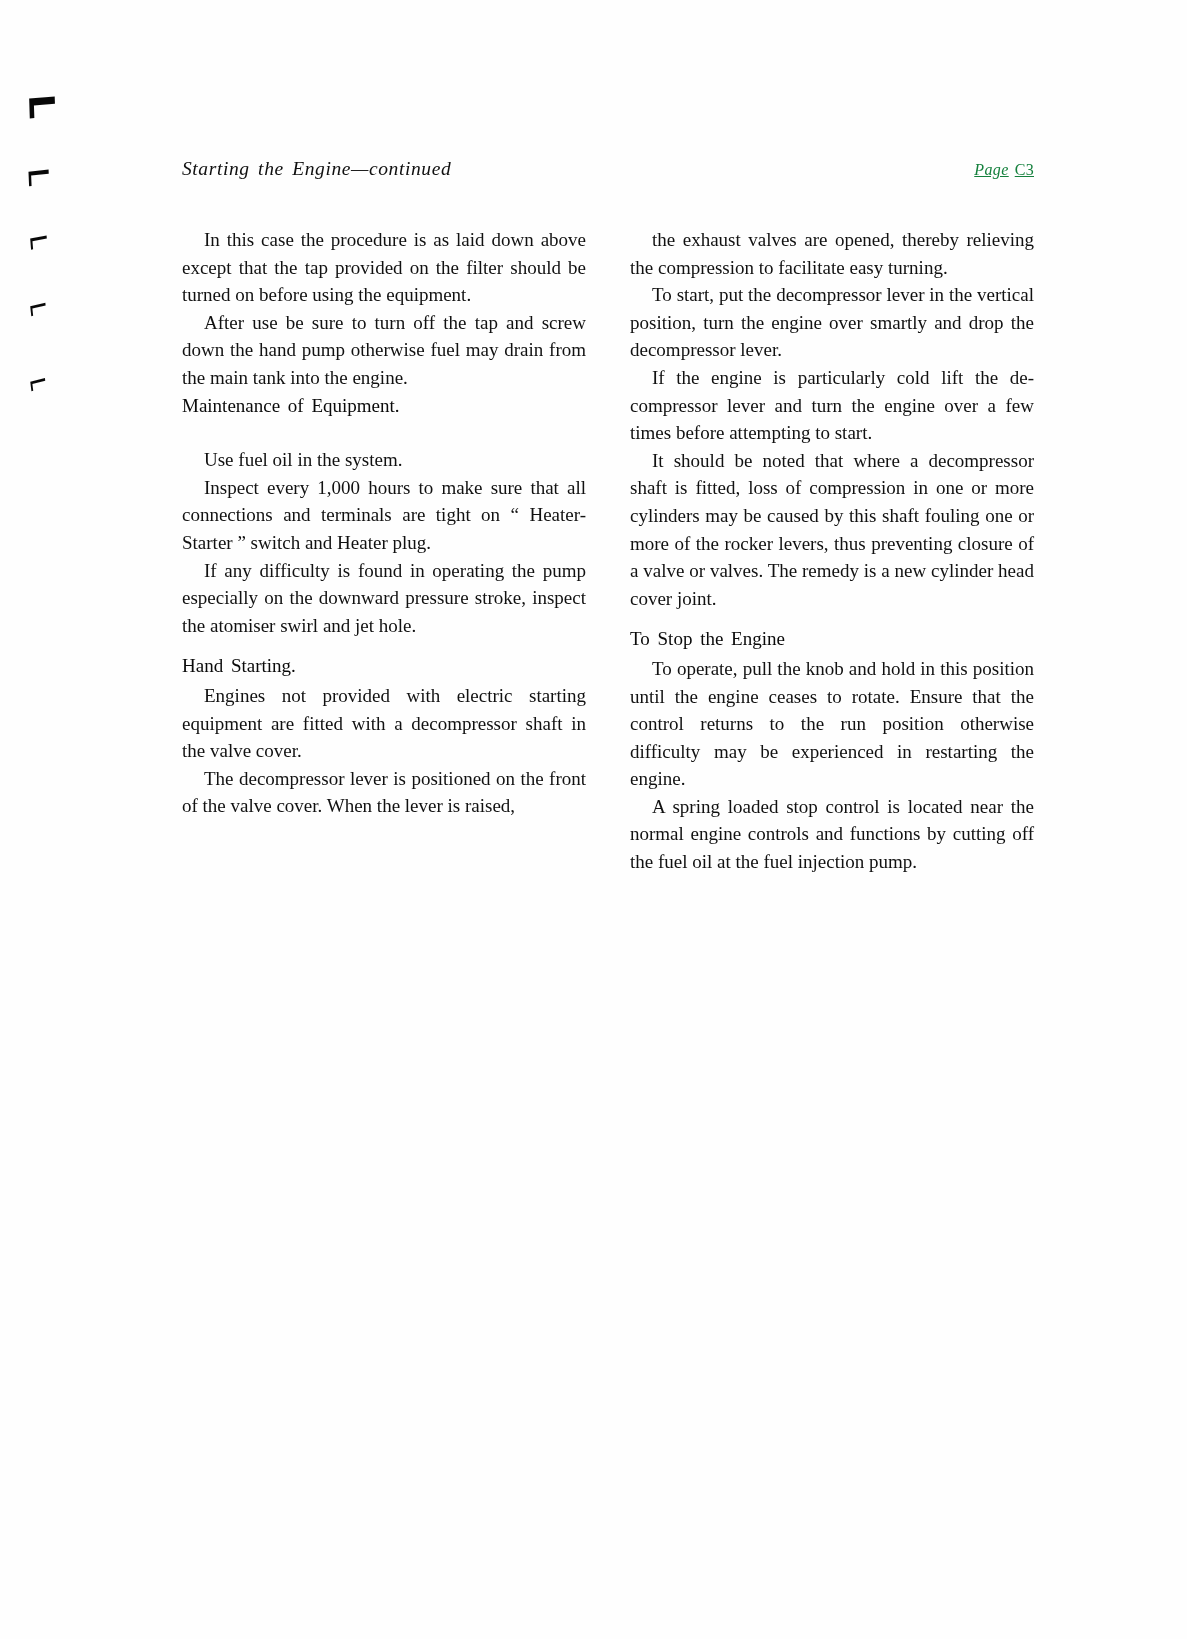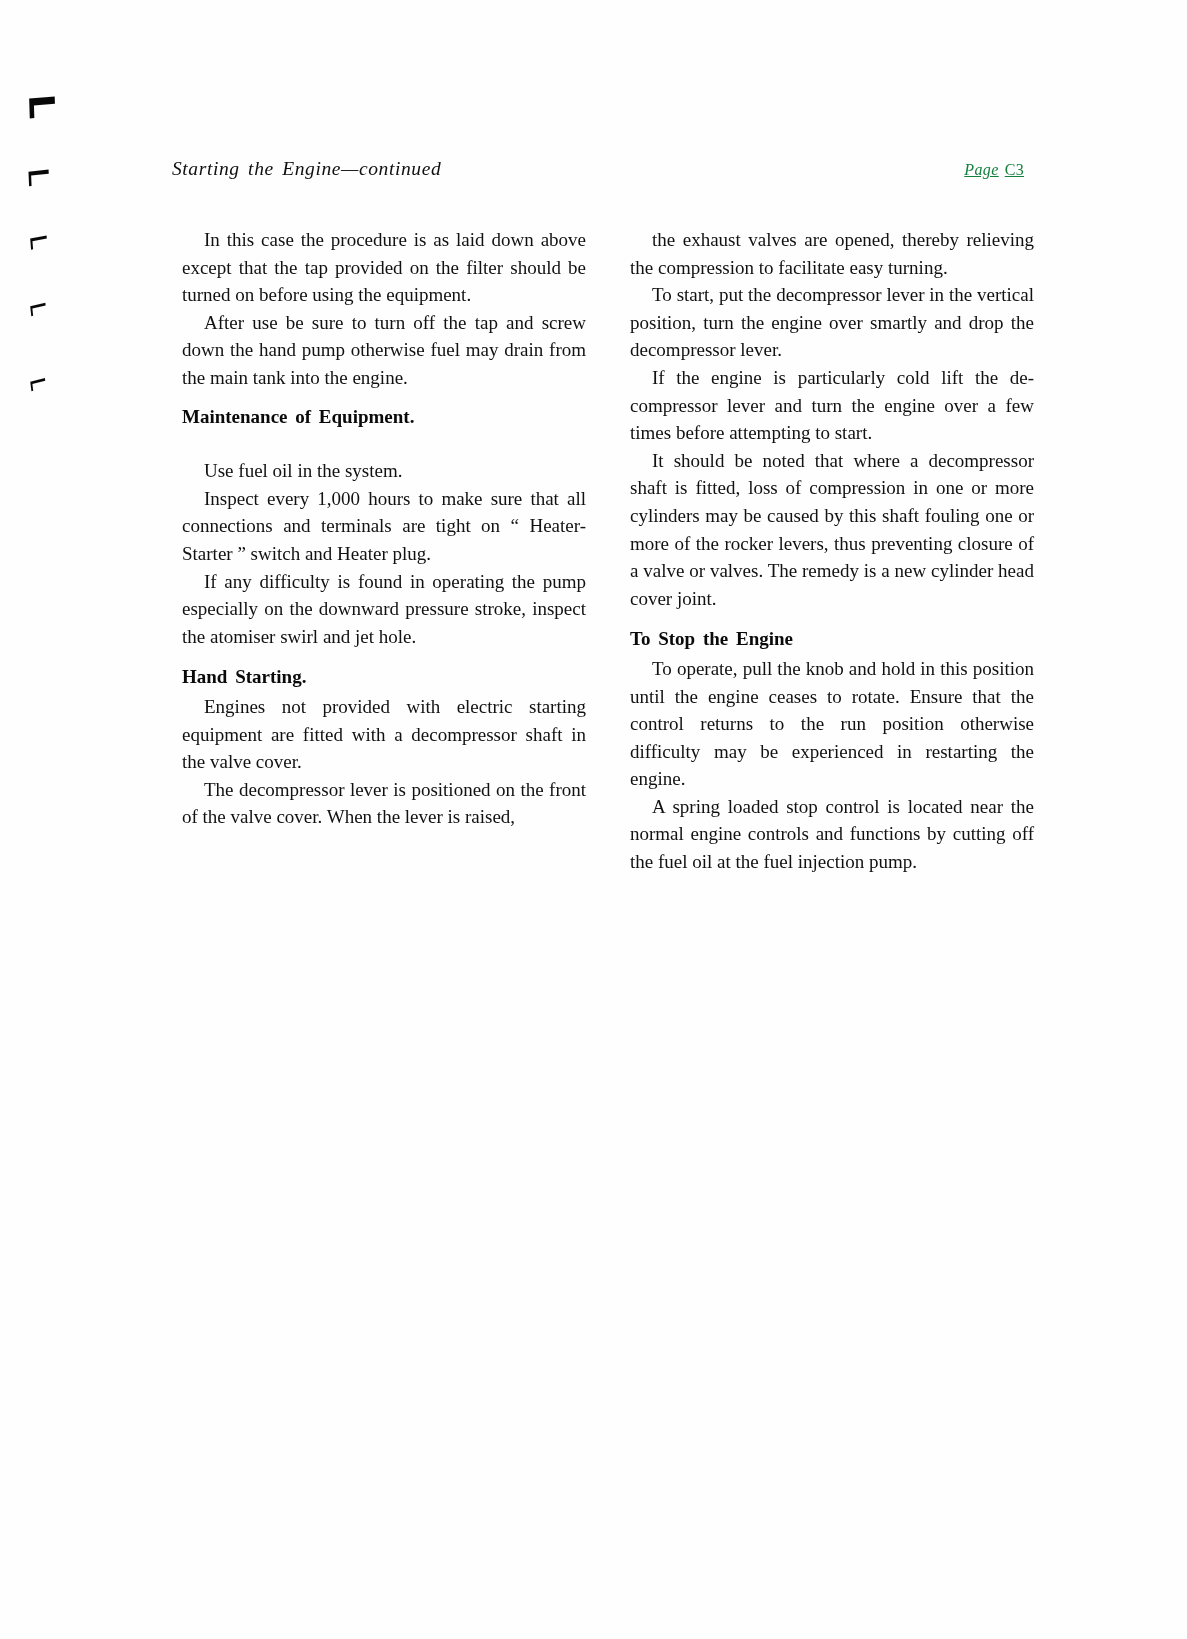--- a/index.html
+++ b/index.html
@@ -36,21 +36,21 @@
     position: absolute;
     color: #080808;
     font-family: "DejaVu Serif", serif;
     line-height: 1;
     transform-origin: left top;
   }
 
   
   .running-head {
     position: absolute;
-    left: 172px;
+    left: 182px;
     top: 158px;
     width: 852px;
     display: flex;
     justify-content: space-between;
     align-items: baseline;
   }
   .running-head-title {
     font-style: italic;
     font-size: 19.5px;
     letter-spacing: 0.6px;
@@ -96,22 +96,22 @@
     hyphens: none;
   }
   .para + .para {
     margin-top: 0;
   }
 
   
   .subhead {
     font-size: 19px;
     line-height: 27.6px;
-    font-weight: bold;
-    margin: 11px 0 2px 0;
+    font-weight: normal;
+    margin: 0 0 2px 0;
     word-spacing: 3px;
     color: #0a0a0a;
   }
   .subhead.tight-top {
     margin-top: 13px;
   }
 
   
   .para.single {
     text-align: left;

